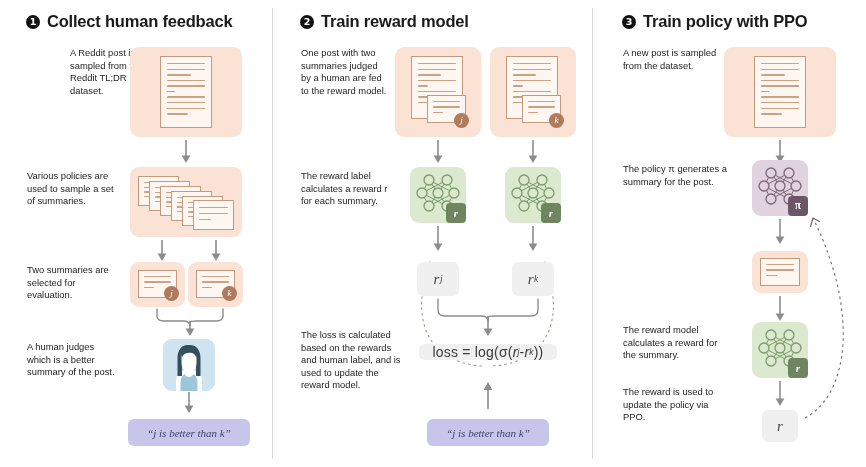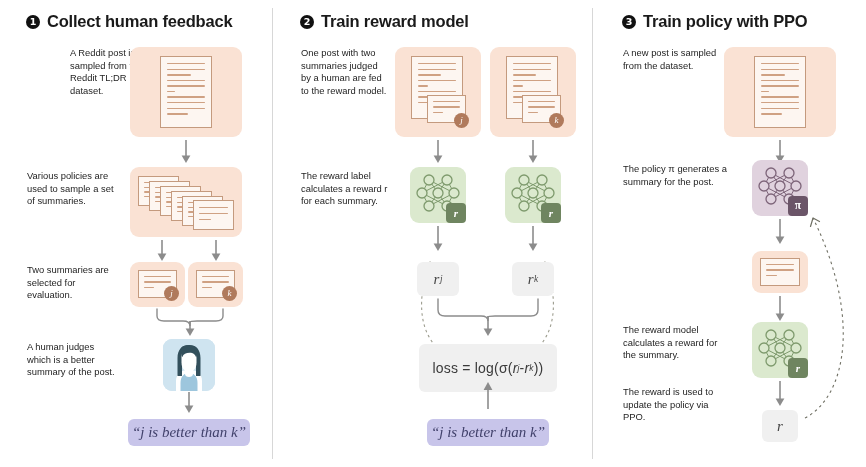--- a/index.html
+++ b/index.html
@@ -96,21 +96,21 @@
     font-size:14px;color:#3a3a3a;letter-spacing:0.2px;
     font-family:"Liberation Sans","DejaVu Sans",sans-serif;
   }
   .lossbox i{font-style:italic;}
   .lossbox .sub{font-size:0.6em;vertical-align:-0.45em;}
 
   .labelbox{
     position:absolute;background:#c8c5ea;border-radius:6px;
     display:flex;align-items:center;justify-content:center;
     font-family:"Liberation Serif","DejaVu Serif",serif;
-    font-style:italic;font-size:15px;color:#41416b;
+    font-style:italic;font-size:11px;color:#41416b;
   }
 
   
   .avatar{position:absolute;}
 </style>
 </head>
 <body>
 
 <div class="stage">
 
@@ -384,22 +384,23 @@
       <span>r</span>
         <span class="sub">k</span>
     </div>
 
     <svg class="arrow" style="left:152px;top:298px;" width="118" height="42">
       <path d="M9 1 L9 12 Q9 18 16 18 L52 18 Q59 18 59 23 L59 19 Q59 18 66 18 L102 18 Q109 18 109 12 L109 1" fill="none" stroke="#8c8c8c" stroke-width="1.4" stroke-linecap="round"></path>
       <line x1="59" y1="18" x2="59" y2="32" stroke="#8c8c8c" stroke-width="1.6"></line>
       <path d="M59 38 L54.6 30.5 L63.4 30.5 Z" fill="#8c8c8c"></path>
     </svg>
 
-
-    <div class="lossbox" style="left:142px;top:344px;width:138px;height:48px;">
+    <div class="cap w3" style="left:24px;top:329px;">The loss is calculated based on the rewards and human label, and is used to update the reward model.</div>
+
+    <div class="lossbox" style="left:142px;top:344px;width:138px;height:16px;">
       <span>loss = log(σ(</span>
         <i>r</i>
         <i class="sub">j</i>
         <span> - </span>
         <i>r</i>
         <i class="sub">k</i>
         <span>))</span>
     </div>
 
     <svg class="arrow" style="left:204px;top:381px;" width="14" height="28">

